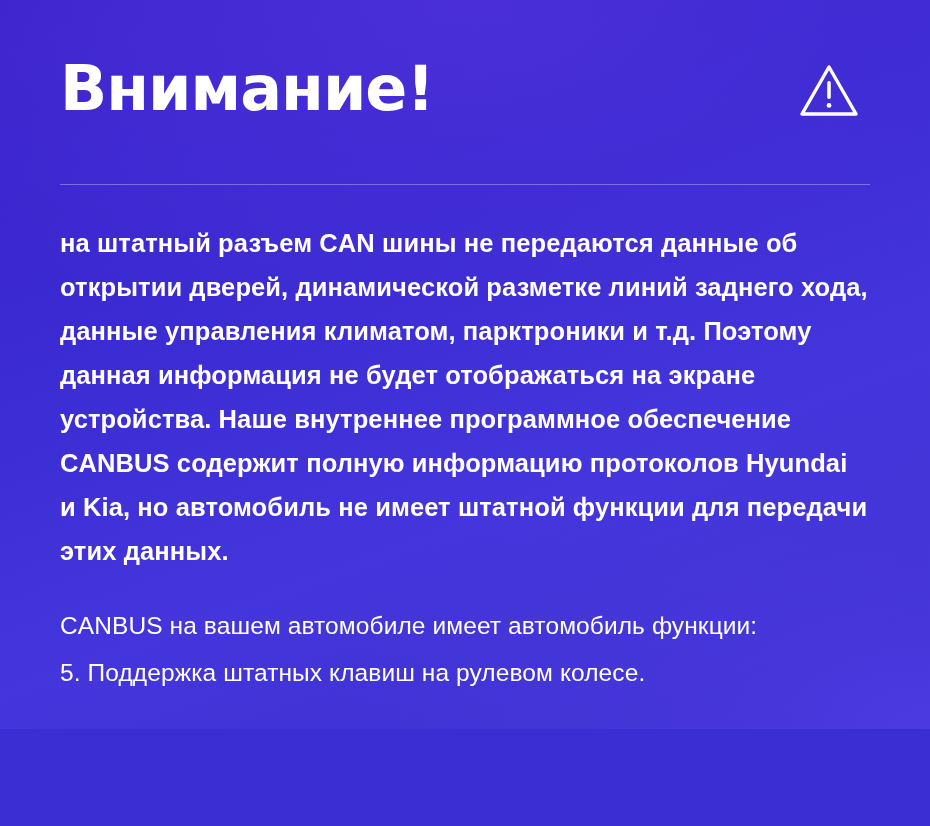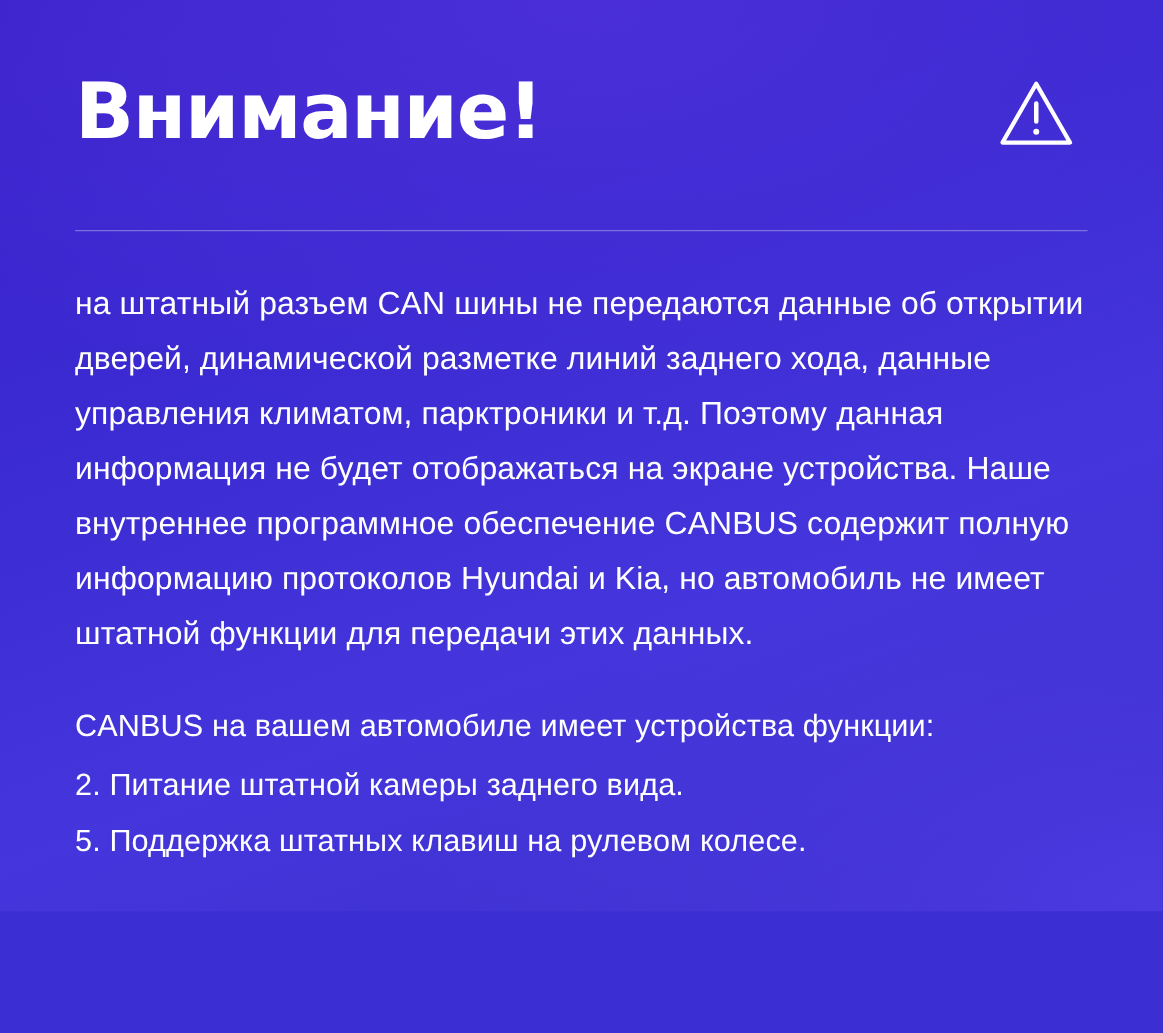--- a/index.html
+++ b/index.html
@@ -51,21 +51,21 @@
     margin-top: 36px;
     height: 1px;
     width: 100%;
     background: rgba(255,255,255,0.32);
   }
   .body-text {
     margin-top: 36px;
     font-family: "Liberation Sans", sans-serif;
     font-size: 25.5px;
     line-height: 44px;
-    font-weight: 400;
+    font-weight: 700;
     color: #ffffff;
     letter-spacing: 0.1px;
     text-align: left;
     max-width: 812px;
   }
   .list-block {
     margin-top: 30px;
     font-family: "Liberation Sans", sans-serif;
     font-size: 24.5px;
     line-height: 45px;
@@ -95,18 +95,17 @@
         <circle cx="31" cy="43.4" r="2.4" fill="#ffffff"></circle>
       </svg>
     </span>
   </div>
 
   <div class="divider"></div>
 
   <p class="body-text">на штатный разъем CAN шины не передаются данные об открытии дверей, динамической разметке линий заднего хода, данные управления климатом, парктроники и т.д. Поэтому данная информация не будет отображаться на экране устройства. Наше внутреннее программное обеспечение CANBUS содержит полную информацию протоколов Hyundai и Kia, но автомобиль не имеет штатной функции для передачи этих данных.</p>
 
   <div class="list-block">
-    <div class="list-intro">CANBUS на вашем автомобиле имеет устройства функции:</div>
-    <div class="list-item">2. Питание штатной камеры заднего вида.</div>
+    <div class="list-intro">CANBUS на вашем автомобиле имеет автомобиль функции:</div>
     <div class="list-item">5. Поддержка штатных клавиш на рулевом колесе.</div>
   </div>
 
 </div>
 
 </body></html>

